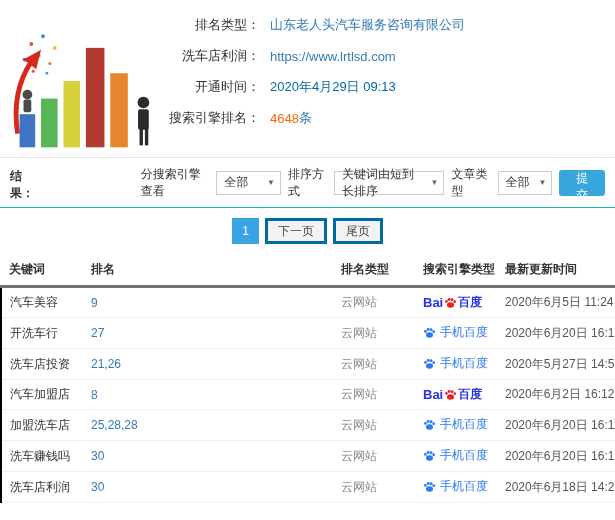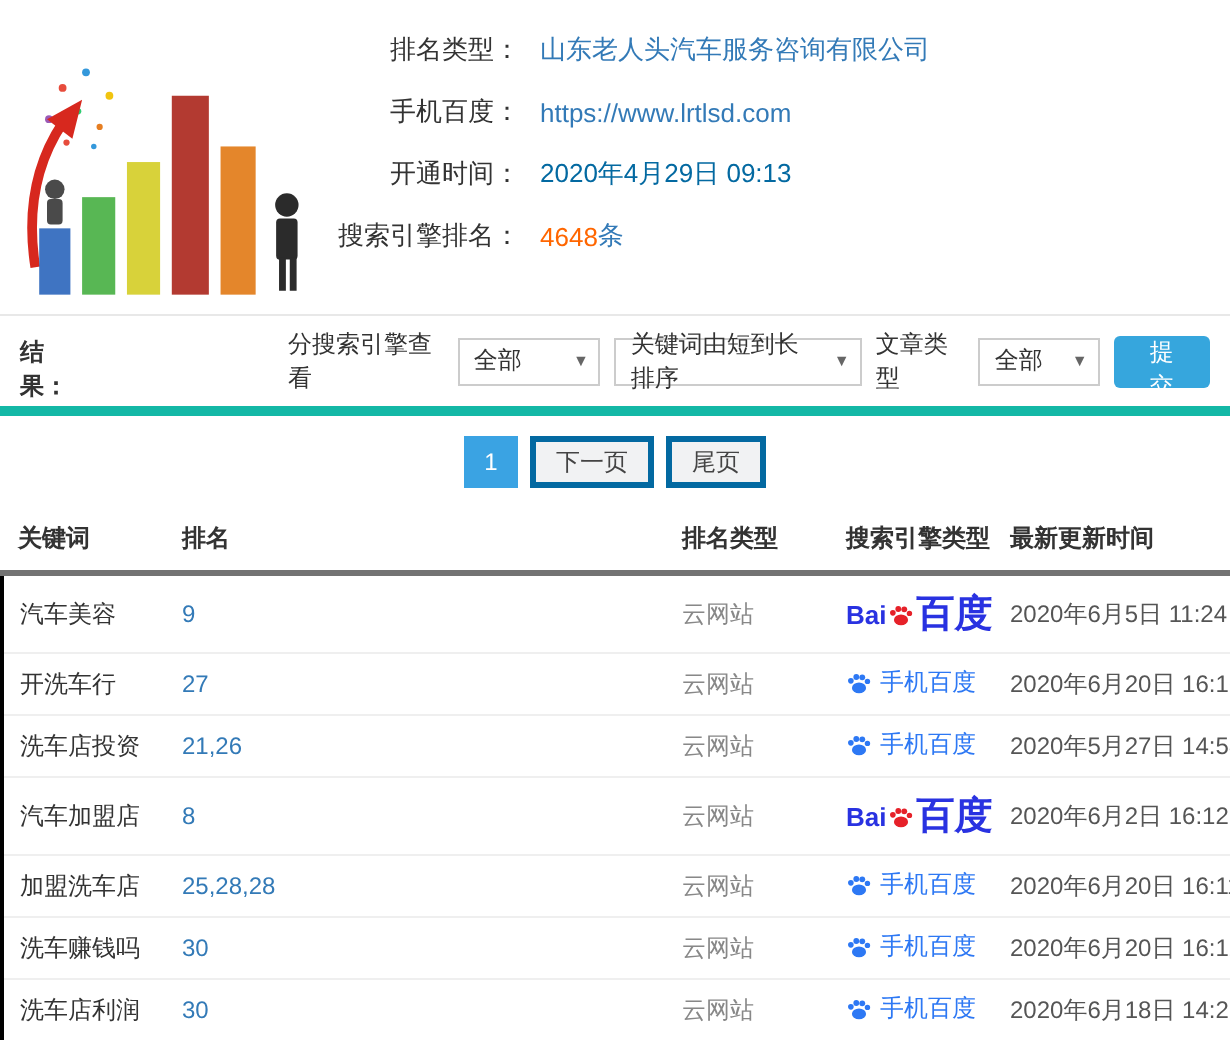--- a/index.html
+++ b/index.html
@@ -12,21 +12,21 @@
   .chart-box { width:160px; padding-left:4px; }
   .info-fields { flex:1; padding-top:8px; }
   .info-row { display:flex; align-items:center; margin-bottom:13px; font-size:13px; }
   .info-label { width:100px; text-align:right; color:#333; }
   .info-value { margin-left:10px; }
   .info-value.link { color:var(--link,#337ab7); cursor:pointer; }
   .info-value.text { color:#0369a1; }
   .info-value.highlight { color:var(--highlight,#ff6600); }
   .val-suffix { color:var(--link,#337ab7); }
 
-  .filter-bar { height:50px; display:flex; align-items:center; border-bottom:5px solid #14b8a6; padding:0 10px; }
+  .filter-bar { height:50px; display:flex; align-items:center; border-bottom:1px solid #14b8a6; padding:0 10px; }
   .result-label { font-weight:bold; color:#333; align-self:flex-start; margin-top:10px; }
   .filter-controls { margin-left:100px; display:flex; align-items:center; gap:7px; font-size:12px; }
   .select { display:inline-flex; align-items:center; justify-content:space-between; border:1px solid #ccc; background:#fff; height:24px; padding:0 5px 0 7px; cursor:pointer; }
   .select .caret { font-size:8px; color:#666; margin-left:6px; }
   .sel-engine { width:76px; }
   .sel-sort { width:132px; }
   .sel-type { width:64px; }
   .submit-btn { background:var(--submit-bg,#36a6dd); color:#fff; border:none; height:26px; padding:0 13px; border-radius:3px; font-size:12px; cursor:pointer; }
 
   .pagination { height:46px; display:flex; align-items:center; justify-content:center; gap:6px; }
@@ -38,21 +38,21 @@
   table.results td { font-size:12px; padding:6px 4px; border-bottom:1px solid #efefef; overflow:hidden; white-space:nowrap; }
   table.results th:first-child, table.results td:first-child { padding-left:8px; }
   table.results tbody td:first-child { border-left:2px solid #000000;margin-top:25px; }
   td.kw { color:#333; }
   td.rank a { color:var(--link,#337ab7); text-decoration:none; cursor:pointer; }
   td.rtype { color:#888;font-family:Liberation Mono, monospace; }
   td.time { color:#555; }
 
   .baidu-logo { display:inline-flex; align-items:center; gap:1px; }
   .baidu-logo .bai { color:var(--baidu-blue,#2932e1); font-weight:bold; font-size:13px; }
-  .baidu-logo .du { color:var(--baidu-blue,#2932e1); font-weight:bold; font-size:19px; }
+  .baidu-logo .du { color:var(--baidu-blue,#2932e1); font-weight:bold; font-size:12px; }
   .mobile-baidu { display:inline-flex; align-items:center; gap:4px; color:var(--mobile-blue,#2d78f4); }
   .paw { width:13px; height:13px; }
   .paw.red { fill:var(--baidu-red,#e62129); }
   .paw.blue { fill:var(--mobile-blue,#2d78f4); }
 </style>
 </head>
 <body>
 
 <div class="page">
 
@@ -90,21 +90,21 @@
           <rect x="144.5" y="123" width="3.5" height="17"></rect>
         </g>
       </svg>
     </div>
     <div class="info-fields" id="info-fields">
         <div class="info-row">
           <span class="info-label">排名类型：</span>
           <span class="info-value link">山东老人头汽车服务咨询有限公司</span>
         </div>
         <div class="info-row">
-          <span class="info-label">手机百度：</span>
+          <span class="info-label">洗车店利润：</span>
           <span class="info-value link">https://www.lrtlsd.com</span>
         </div>
         <div class="info-row">
           <span class="info-label">开通时间：</span>
           <span class="info-value text">2020年4月29日 09:13</span>
         </div>
         <div class="info-row">
           <span class="info-label">搜索引擎排名：</span>
           <span class="info-value highlight">4648</span>
           <span class="val-suffix">条</span>
@@ -113,20 +113,21 @@
   </div>
 
   <div class="filter-bar">
     <span class="result-label">结果：</span>
     <div class="filter-controls">
       <span>分搜索引擎查看</span>
       <span class="select sel-engine">
         <span>全部</span>
         <span class="caret">▼</span>
       </span>
+      <span>排序方式</span>
       <span class="select sel-sort">
         <span>关键词由短到长排序</span>
         <span class="caret">▼</span>
       </span>
       <span>文章类型</span>
       <span class="select sel-type">
         <span>全部</span>
         <span class="caret">▼</span>
       </span>
       <button class="submit-btn">提交</button>

